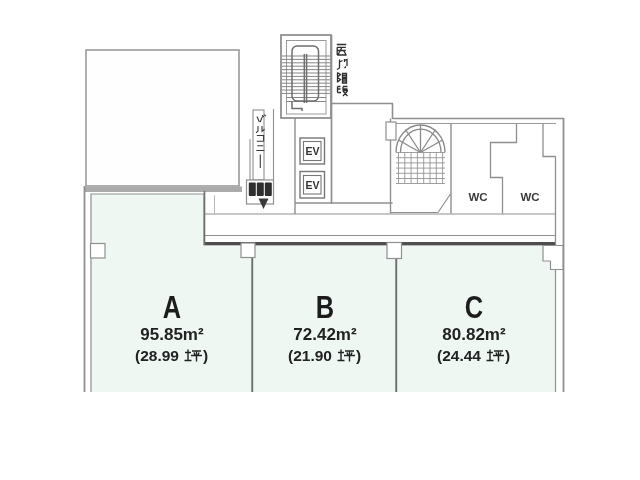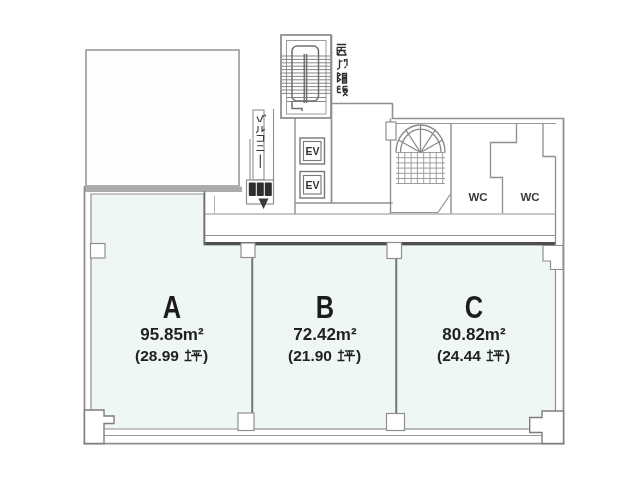--- a/index.html
+++ b/index.html
@@ -1,16 +1,16 @@
 <!DOCTYPE html>
 <html><head>
 <meta charset="utf-8">
 <style>
   html,body{margin:0;padding:0;background:#ffffff;}
-  .page{width:640px;height:480px;position:relative;background:#fff;overflow:hidden;}
+  .page{width:640px;height:392px;position:relative;background:#fff;overflow:hidden;}
   svg{filter:blur(0.3px);}
   text{font-family:"Liberation Sans",sans-serif;}
 </style>
 </head>
 <body>
 <div class="page">
 <svg width="640" height="480" viewBox="0 0 640 480">
   <rect x="0" y="0" width="640" height="480" fill="#ffffff"></rect>
 
   <g>

